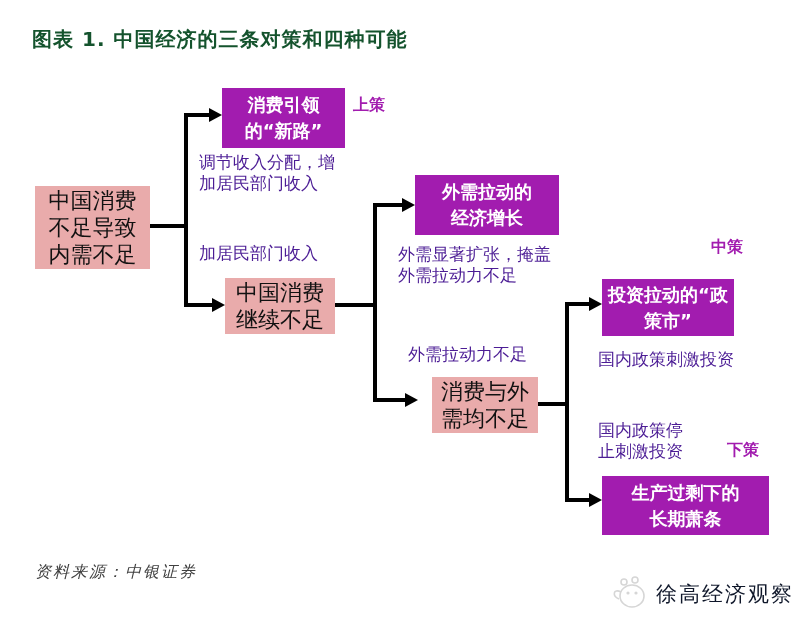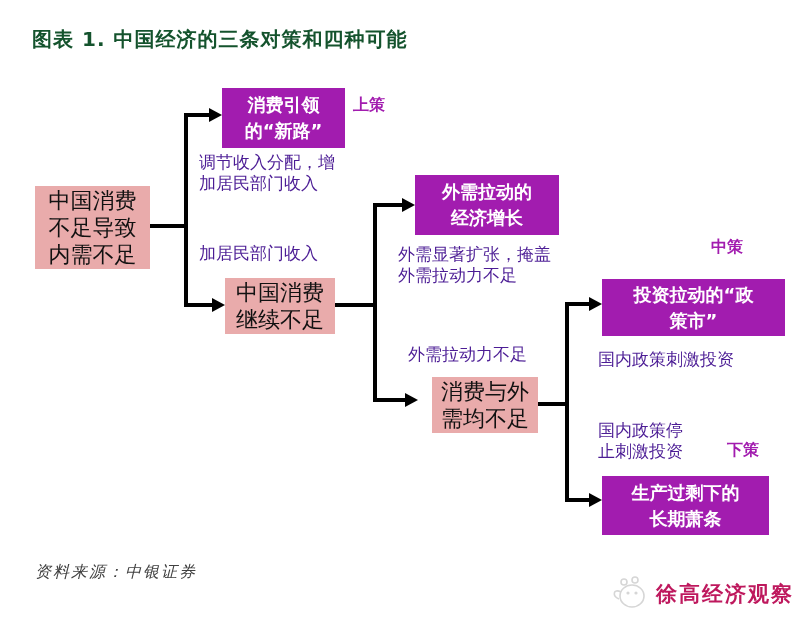--- a/index.html
+++ b/index.html
@@ -43,21 +43,21 @@
   .source{
     position:absolute;left:35px;top:562px;
     font-family:"DejaVu Serif","Liberation Serif",serif;
     font-style:italic;font-size:16px;color:#404040;letter-spacing:2px;
     white-space:nowrap;
   }
   .watermark{
     position:absolute;left:608px;top:572px;display:flex;align-items:center;
   }
   .watermark-text{
-    color:#be185d;font-size:21px;letter-spacing:2px;font-weight:bold;
+    color:#0f172a;font-size:21px;letter-spacing:2px;font-weight:normal;
     white-space:nowrap;margin-left:6px;
   }
 </style>
 </head>
 <body>
 
 <div class="canvas">
 
   <h1 class="title">图表 1. 中国经济的三条对策和四种可能</h1>
 
@@ -91,21 +91,21 @@
 
   <div class="box pink" style="left:225px;top:278px;width:110px;height:56px">中国消费
 继续不足</div>
 
   <div class="box dark" style="left:415px;top:175px;width:144px;height:60px">外需拉动的
 经济增长</div>
 
   <div class="box pink" style="left:432px;top:377px;width:106px;height:56px">消费与外
 需均不足</div>
 
-  <div class="box dark" style="left:602px;top:279px;width:183px;height:57px">投资拉动的“政
+  <div class="box dark" style="left:602px;top:279px;width:132px;height:57px">投资拉动的“政
 策市”</div>
 
   <div class="box dark" style="left:602px;top:476px;width:167px;height:59px">生产过剩下的
 长期萧条</div>
 
   <div class="note" style="left:199px;top:152px">调节收入分配，增
 加居民部门收入</div>
 
   <div class="note" style="left:199px;top:243px">加居民部门收入</div>
 

